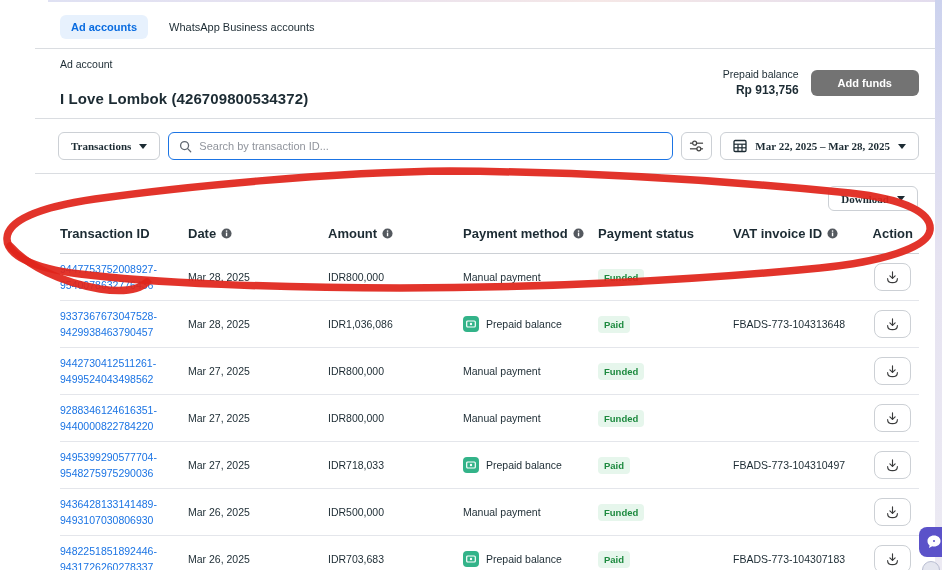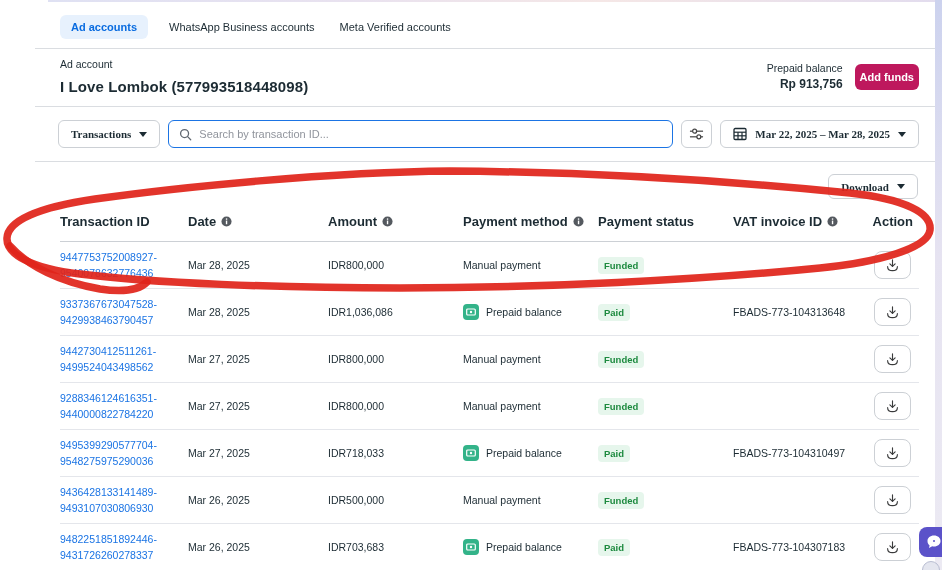--- a/index.html
+++ b/index.html
@@ -17,28 +17,28 @@
   .card { position:absolute; left:35px; top:2px; width:900px; height:560px; background:#fff; }
 
   
   .tabs { display:flex; align-items:center; gap:17px; padding:13px 25px 9px; border-bottom:1px solid #dadde1; }
   .tab { font-size:11px; padding:6px 4px; cursor:pointer; white-space:nowrap; }
   .tab.active { background:#e7f1fd; color:#0a6ce0; font-weight:700; border-radius:6px; padding:6px 11px; }
 
   
   .acct-row { display:flex; justify-content:space-between; align-items:center;
     padding:9px 16px 11px 25px; border-bottom:1px solid #dadde1; }
-  .acct-label { font-size:10.5px; margin-bottom:8px; }
+  .acct-label { font-size:10.5px; margin-bottom:20px; }
   .acct-name { font-size:15px; font-weight:700; letter-spacing:.1px; }
   .acct-right { display:flex; align-items:center; gap:12px; }
   .balance { text-align:right; }
   .balance-label { font-size:10.5px; margin-bottom:3px; }
   .balance-amount { font-size:12px; font-weight:700; }
-  .btn-primary { background:#be185d; color:#fff; border:none; font-family:inherit;
-    font-size:11px; font-weight:700; padding:7px 5px; border-radius:6px; cursor:pointer; }
+  .btn-primary { background:#737373; color:#fff; border:none; font-family:inherit;
+    font-size:11px; font-weight:700; padding:7px 27px; border-radius:6px; cursor:pointer; }
 
   
   .filter-row { display:flex; align-items:center; gap:8px; padding:13px 16px 13px 23px; }
   .btn-outline { display:inline-flex; align-items:center; gap:8px; background:#fff;
     border:1px solid #ccd0d5; border-radius:6px; padding:0 12px; height:28px;
     font-family:Liberation Serif, serif; font-size:11px; font-weight:600; color:#1c2b33; cursor:pointer; white-space:nowrap; }
   .caret { width:0; height:0; border-left:4px solid transparent; border-right:4px solid transparent;
     border-top:5px solid #1c2b33; display:inline-block; }
   .search-box { flex:1; display:flex; align-items:center; gap:7px; height:28px;
     border:1.5px solid #1b74e4; border-radius:6px; padding:0 10px; background:#fff; }
@@ -86,27 +86,26 @@
 <body>
 
 <div class="bg-top"></div>
 <div class="bg-right"></div>
 
 <div class="card">
 
   <div class="tabs">
     <div class="tab active">Ad accounts</div>
     <div class="tab">WhatsApp Business accounts</div>
-    <div class="tab">Meta Verified accounts</div>
   </div>
 
   <div class="acct-row">
     <div>
       <div class="acct-label">Ad account</div>
-      <div class="acct-name">I Love Lombok (577993518448098)</div>
+      <div class="acct-name">I Love Lombok (426709800534372)</div>
     </div>
     <div class="acct-right">
       <div class="balance">
         <div class="balance-label">Prepaid balance</div>
         <div class="balance-amount">Rp 913,756</div>
       </div>
       <button class="btn-primary">Add funds</button>
     </div>
   </div>
 

